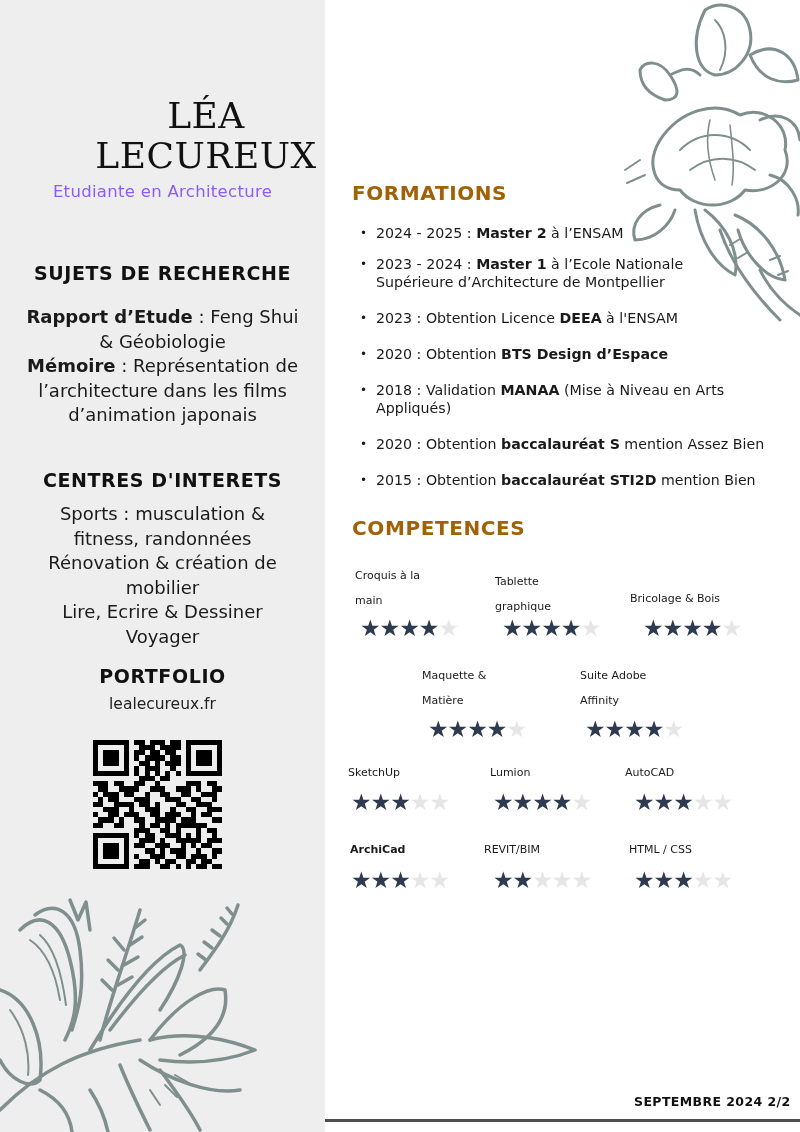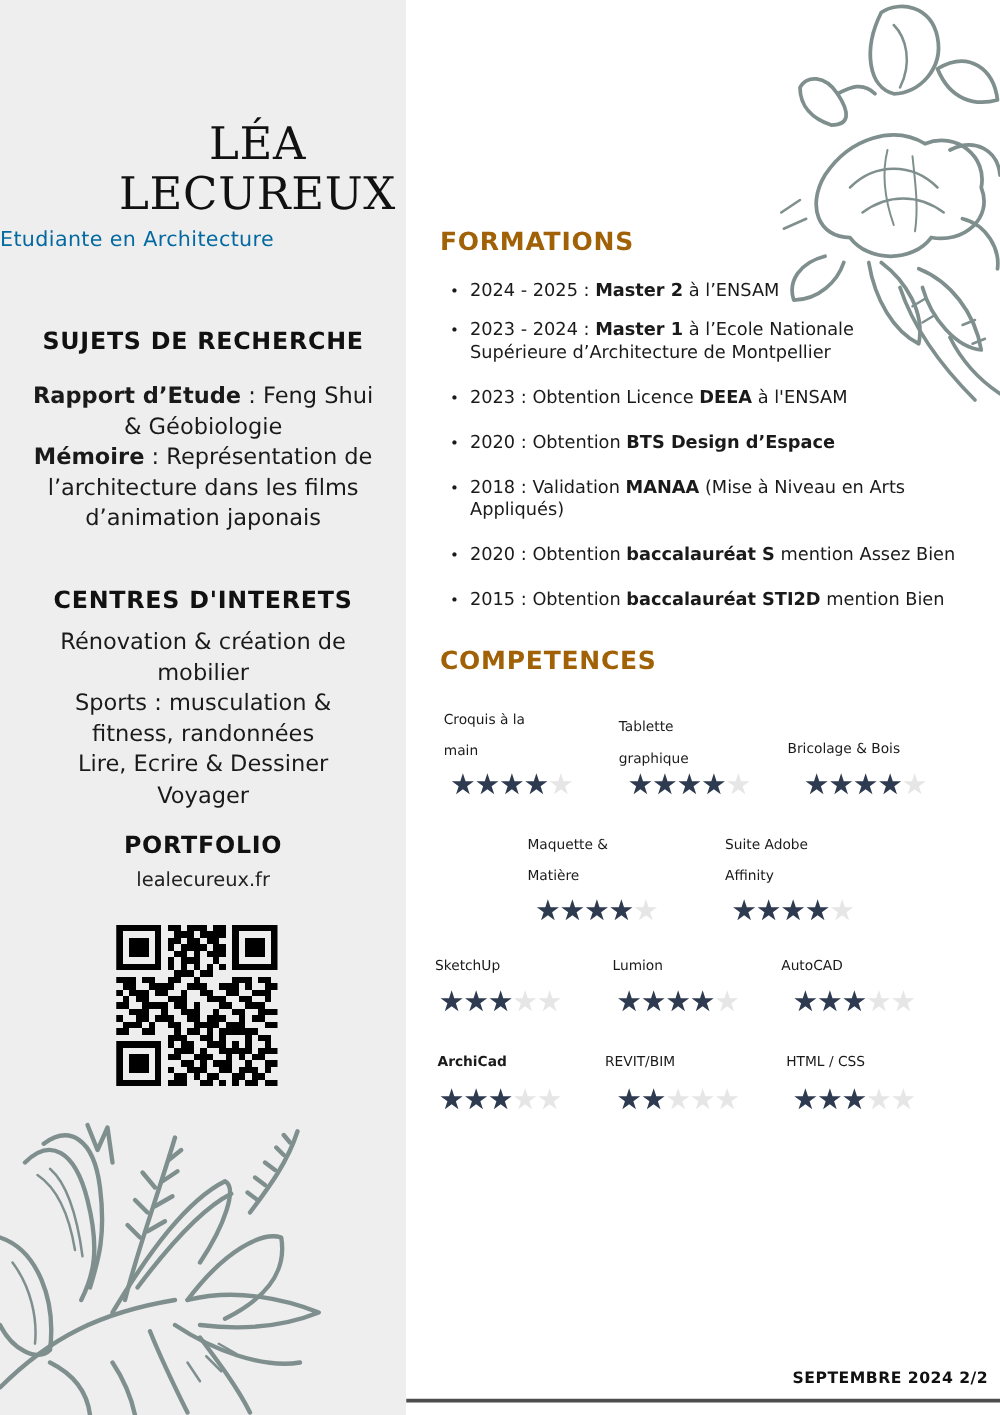--- a/index.html
+++ b/index.html
@@ -5,21 +5,21 @@
   * { box-sizing: border-box; margin: 0; padding: 0; }
   html, body { width: 800px; height: 1132px; background: #ffffff; overflow: hidden; }
   body { position: relative; font-family: "DejaVu Sans", sans-serif; color: #111; }
 
   .sidebar { position: absolute; left: 0; top: 0; width: 325px; height: 1132px; background: #eeeeee; overflow: hidden; }
   .main { position: absolute; left: 325px; top: 0; width: 475px; height: 1132px; background: #ffffff; overflow: hidden; }
 
   .name { position: absolute; left: 0; width: 330px; text-align: center; font-family: "DejaVu Serif", serif; font-size: 36px; line-height: 40px; color: #111; letter-spacing: 0.5px; margin-left: 41px; }
   .name.l1 { top: 96px; }
   .name.l2 { top: 136px; }
-  .subtitle { position: absolute; left: 0; top: 182px; width: 325px; font-size: 16.5px; color: #0369a1; letter-spacing: 0.3px; }
+  .subtitle { position: absolute; left: 0; top: 182px; width: 325px; text-align: center; font-size: 16.5px; color: #8b5cf6; letter-spacing: 0.3px; }
 
   .side-h { position: absolute; left: 0; width: 325px; text-align: center; font-weight: bold; font-size: 19px; letter-spacing: 0.6px; color: #111; }
   .side-p { position: absolute; left: 20px; width: 285px; text-align: center; font-size: 18px; line-height: 24.5px; color: #1a1a1a; }
   .side-p b { font-weight: bold; }
 
   .portfolio-url { position: absolute; left: 0; top: 695px; width: 325px; text-align: center; font-size: 15.5px; color: #222; }
 
   .qr { position: absolute; left: 93px; top: 740px; width: 129px; height: 129px; }
 
   .flower-left { position: absolute; left: 0; top: 890px; width: 260px; height: 242px; }
@@ -50,22 +50,22 @@
   <div class="subtitle">Etudiante en Architecture</div>
 
   <div class="side-h" style="top:262px;">SUJETS DE RECHERCHE</div>
   <div class="side-p" style="top:305px;">
     <div><b>Rapport d’Etude</b><span> : </span><span>Feng Shui &amp; Géobiologie</span></div>
     <div><b>Mémoire</b><span> : </span><span>Représentation de l’architecture dans les films d’animation japonais</span></div>
   </div>
 
   <div class="side-h" style="top:469px;">CENTRES D'INTERETS</div>
   <div class="side-p" style="top:502px; left:10px; width:305px;">
+    <div style="padding:0 28px;">Sports : musculation &amp; fitness, randonnées</div>
     <div>Rénovation &amp; création de mobilier</div>
-    <div style="padding:0 28px;">Sports : musculation &amp; fitness, randonnées</div>
     <div>Lire, Ecrire &amp; Dessiner</div>
     <div>Voyager</div>
   </div>
 
   <div class="side-h" style="top:665px;">PORTFOLIO</div>
   <div class="portfolio-url">lealecureux.fr</div>
 
   <svg class="qr" viewBox="0 0 25 25" shape-rendering="crispEdges">
     <rect width="25" height="25" fill="#eeeeee"></rect>
     <g fill="#000">

